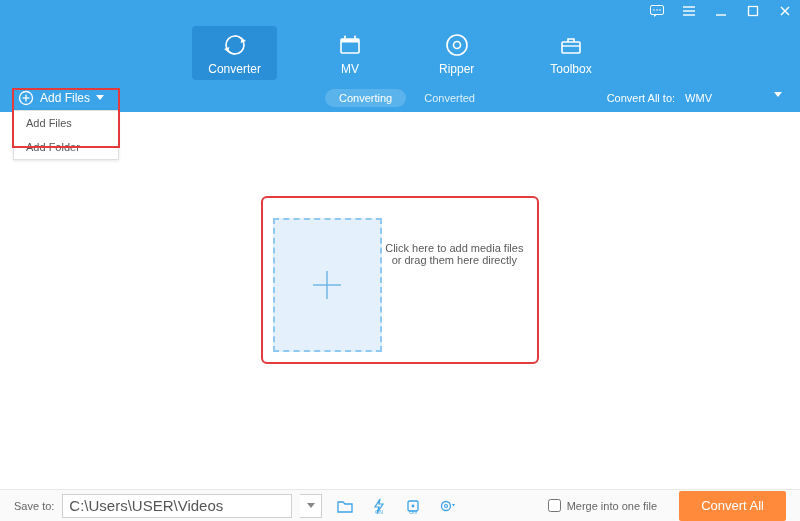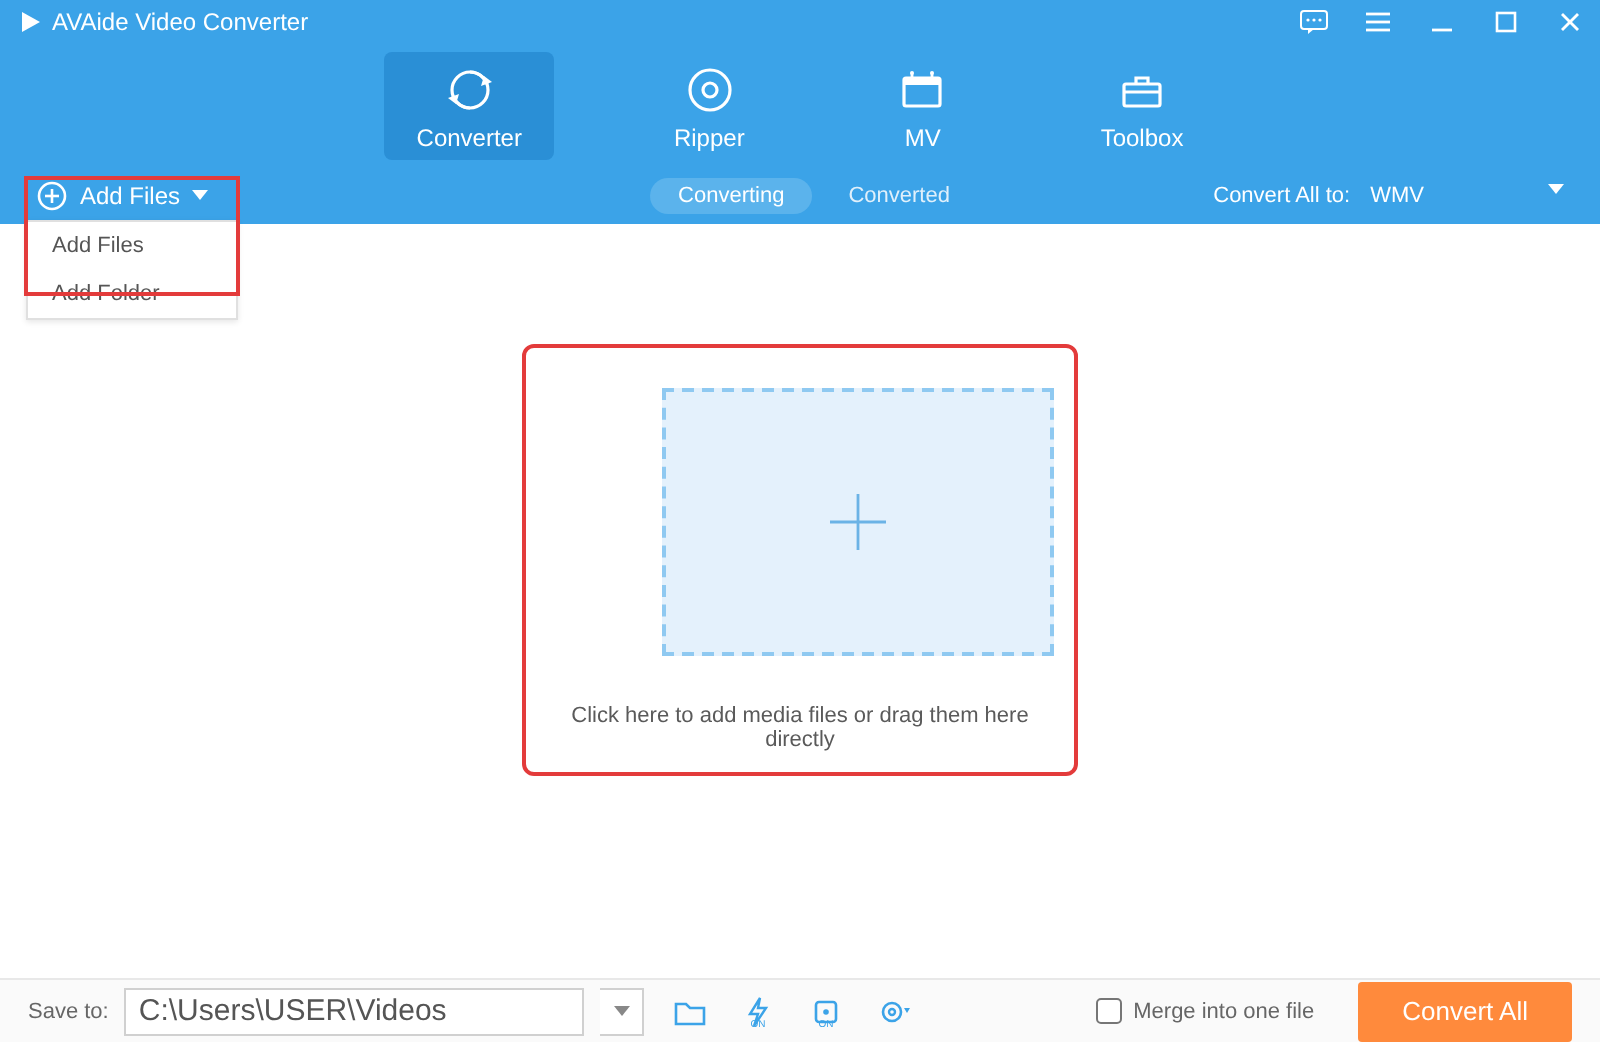--- a/index.html
+++ b/index.html
@@ -30,48 +30,40 @@
 
 .dropdown-popup { position: absolute; left: 13px; top: 110px; width: 106px; background: #fff; border: 1px solid #e0e0e0; box-shadow: 0 1px 3px rgba(0,0,0,0.1); z-index: 5; }
 .dropdown-popup .item { padding: 6px 12px; font-size: 11px; color: #555; cursor: pointer; }
 
 
 .hl-box-1 { position: absolute; left: 12px; top: 88px; width: 108px; height: 60px; border: 2px solid #e33b3b; pointer-events: none; z-index: 6; }
 .hl-box-2 { border: 2px solid #e33b3b; border-radius: 6px; }
 
 
 .main { position: relative; height: 335px; background: #fff; display: flex; justify-content: center; align-items: center; }
-.drop-wrap { width: 278px; padding: 20px 10px 10px; display: flex; flex-direction: column; align-items: flex-end; }
+.drop-wrap { width: 278px; padding: 20px 10px 10px; display: flex; align-items: flex-start; }
 .drop-zone { width: 196px; height: 134px; border: 2px dashed #8fc9f1; background: #e4f1fc; display: flex; align-items: center; justify-content: center; }
 .drop-instruction { font-size: 11px; color: #5a5a5a; margin-top: 24px; text-align: center; }
 
 
 .bottombar { position: absolute; bottom: 0; left: 0; right: 0; border-top: 1px solid #e8e8e8; background: #fafafa; display: flex; align-items: center; padding: 0 14px; height: 32px; gap: 8px; }
 .save-label { font-size: 11px; color: #666; }
 .path-input { width: 230px; height: 24px; border: 1px solid #d0d0d0; background: #fff; font-size: 15px; padding: 0 6px; color: #555; }
 .path-dd { width: 22px; height: 24px; border: 1px solid #d0d0d0; border-left: none; background: #fff; display: flex; align-items: center; justify-content: center; cursor: pointer; }
 .bb-icon { width: 22px; height: 22px; display:flex; align-items:center; justify-content:center; color:#3ba3e8; cursor:pointer; margin-left:4px; }
 .merge-chk { margin-left: auto; display: flex; align-items: center; gap: 6px; font-size: 11px; color: #666; }
 .merge-chk input { width: 13px; height: 13px; }
 .convert-all-btn { margin-left: 14px; background: #ff8a3c; color: #fff; border: none; height: 30px; padding: 0 22px; font-size: 13px; border-radius: 2px; cursor: pointer; }
 
 svg { display: block; }
 </style>
 </head>
 <body>
 
 <div class="titlebar">
-  <div class="logo-text">
-    <span>
-      <svg width="14" height="14" viewBox="0 0 14 14">
-          <polygon points="3,2 12,7 3,12" fill="#fff"></polygon>
-        </svg>
-    </span>
-    <span>AVAide Video Converter</span>
-  </div>
   <div class="window-controls">
     <span>
       <svg width="14" height="12" viewBox="0 0 14 12">
           <rect x="0.5" y="0.5" width="13" height="9" rx="1.5" fill="none" stroke="#fff" stroke-width="1"></rect>
           <path d="M4 9.5 L4 12 L7 9.5" fill="#fff"></path>
           <circle cx="4" cy="5" r="0.8" fill="#fff"></circle>
           <circle cx="7" cy="5" r="0.8" fill="#fff"></circle>
           <circle cx="10" cy="5" r="0.8" fill="#fff"></circle>
         </svg>
     </span>
@@ -110,38 +102,38 @@
           <polygon points="20,6 24,9 18.5,11" fill="#fff"></polygon>
           <path d="M13 22 A9 9 0 0 1 4.5 16" fill="none" stroke="#fff" stroke-width="1.6"></path>
           <polygon points="6,20 2,17 7.5,15" fill="#fff"></polygon>
         </svg>
     </span>
     <span class="nav-label">Converter</span>
   </div>
   <div class="nav-item">
     <span class="nav-icon">
       <svg width="26" height="26" viewBox="0 0 26 26">
-          <circle cx="13" cy="13" r="10" fill="none" stroke="#fff" stroke-width="1.6"></circle>
-          <circle cx="13" cy="13" r="3.5" fill="none" stroke="#fff" stroke-width="1.6"></circle>
-        </svg>
-    </span>
-    <span class="nav-label">Ripper</span>
-  </div>
-  <div class="nav-item">
-    <span class="nav-icon">
-      <svg width="26" height="26" viewBox="0 0 26 26">
           <rect x="4" y="7" width="18" height="14" rx="1" fill="none" stroke="#fff" stroke-width="1.6"></rect>
           <rect x="4" y="7" width="18" height="3.5" fill="#fff"></rect>
           <circle cx="8" cy="4.5" r="1" fill="#fff"></circle>
           <circle cx="18" cy="4.5" r="1" fill="#fff"></circle>
           <line x1="8" y1="4.5" x2="8" y2="7" stroke="#fff" stroke-width="1.4"></line>
           <line x1="18" y1="4.5" x2="18" y2="7" stroke="#fff" stroke-width="1.4"></line>
         </svg>
     </span>
     <span class="nav-label">MV</span>
+  </div>
+  <div class="nav-item">
+    <span class="nav-icon">
+      <svg width="26" height="26" viewBox="0 0 26 26">
+          <circle cx="13" cy="13" r="10" fill="none" stroke="#fff" stroke-width="1.6"></circle>
+          <circle cx="13" cy="13" r="3.5" fill="none" stroke="#fff" stroke-width="1.6"></circle>
+        </svg>
+    </span>
+    <span class="nav-label">Ripper</span>
   </div>
   <div class="nav-item">
     <span class="nav-icon">
       <svg width="26" height="26" viewBox="0 0 26 26">
           <rect x="4" y="10" width="18" height="11" rx="1" fill="none" stroke="#fff" stroke-width="1.6"></rect>
           <line x1="4" y1="14" x2="22" y2="14" stroke="#fff" stroke-width="1.4"></line>
           <path d="M10 10 V7 H16 V10" fill="none" stroke="#fff" stroke-width="1.6"></path>
         </svg>
     </span>
     <span class="nav-label">Toolbox</span>

